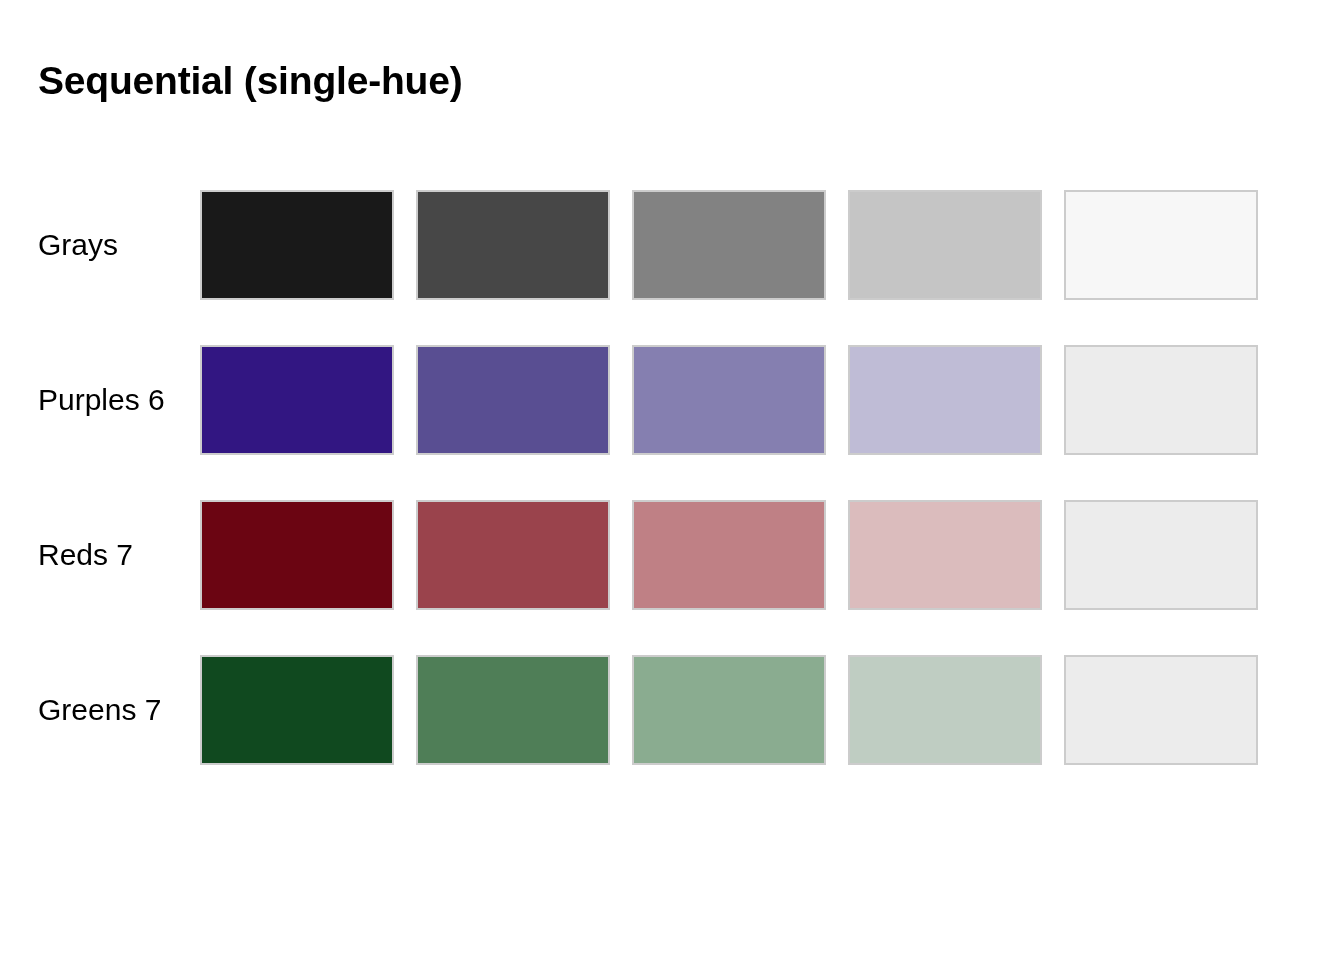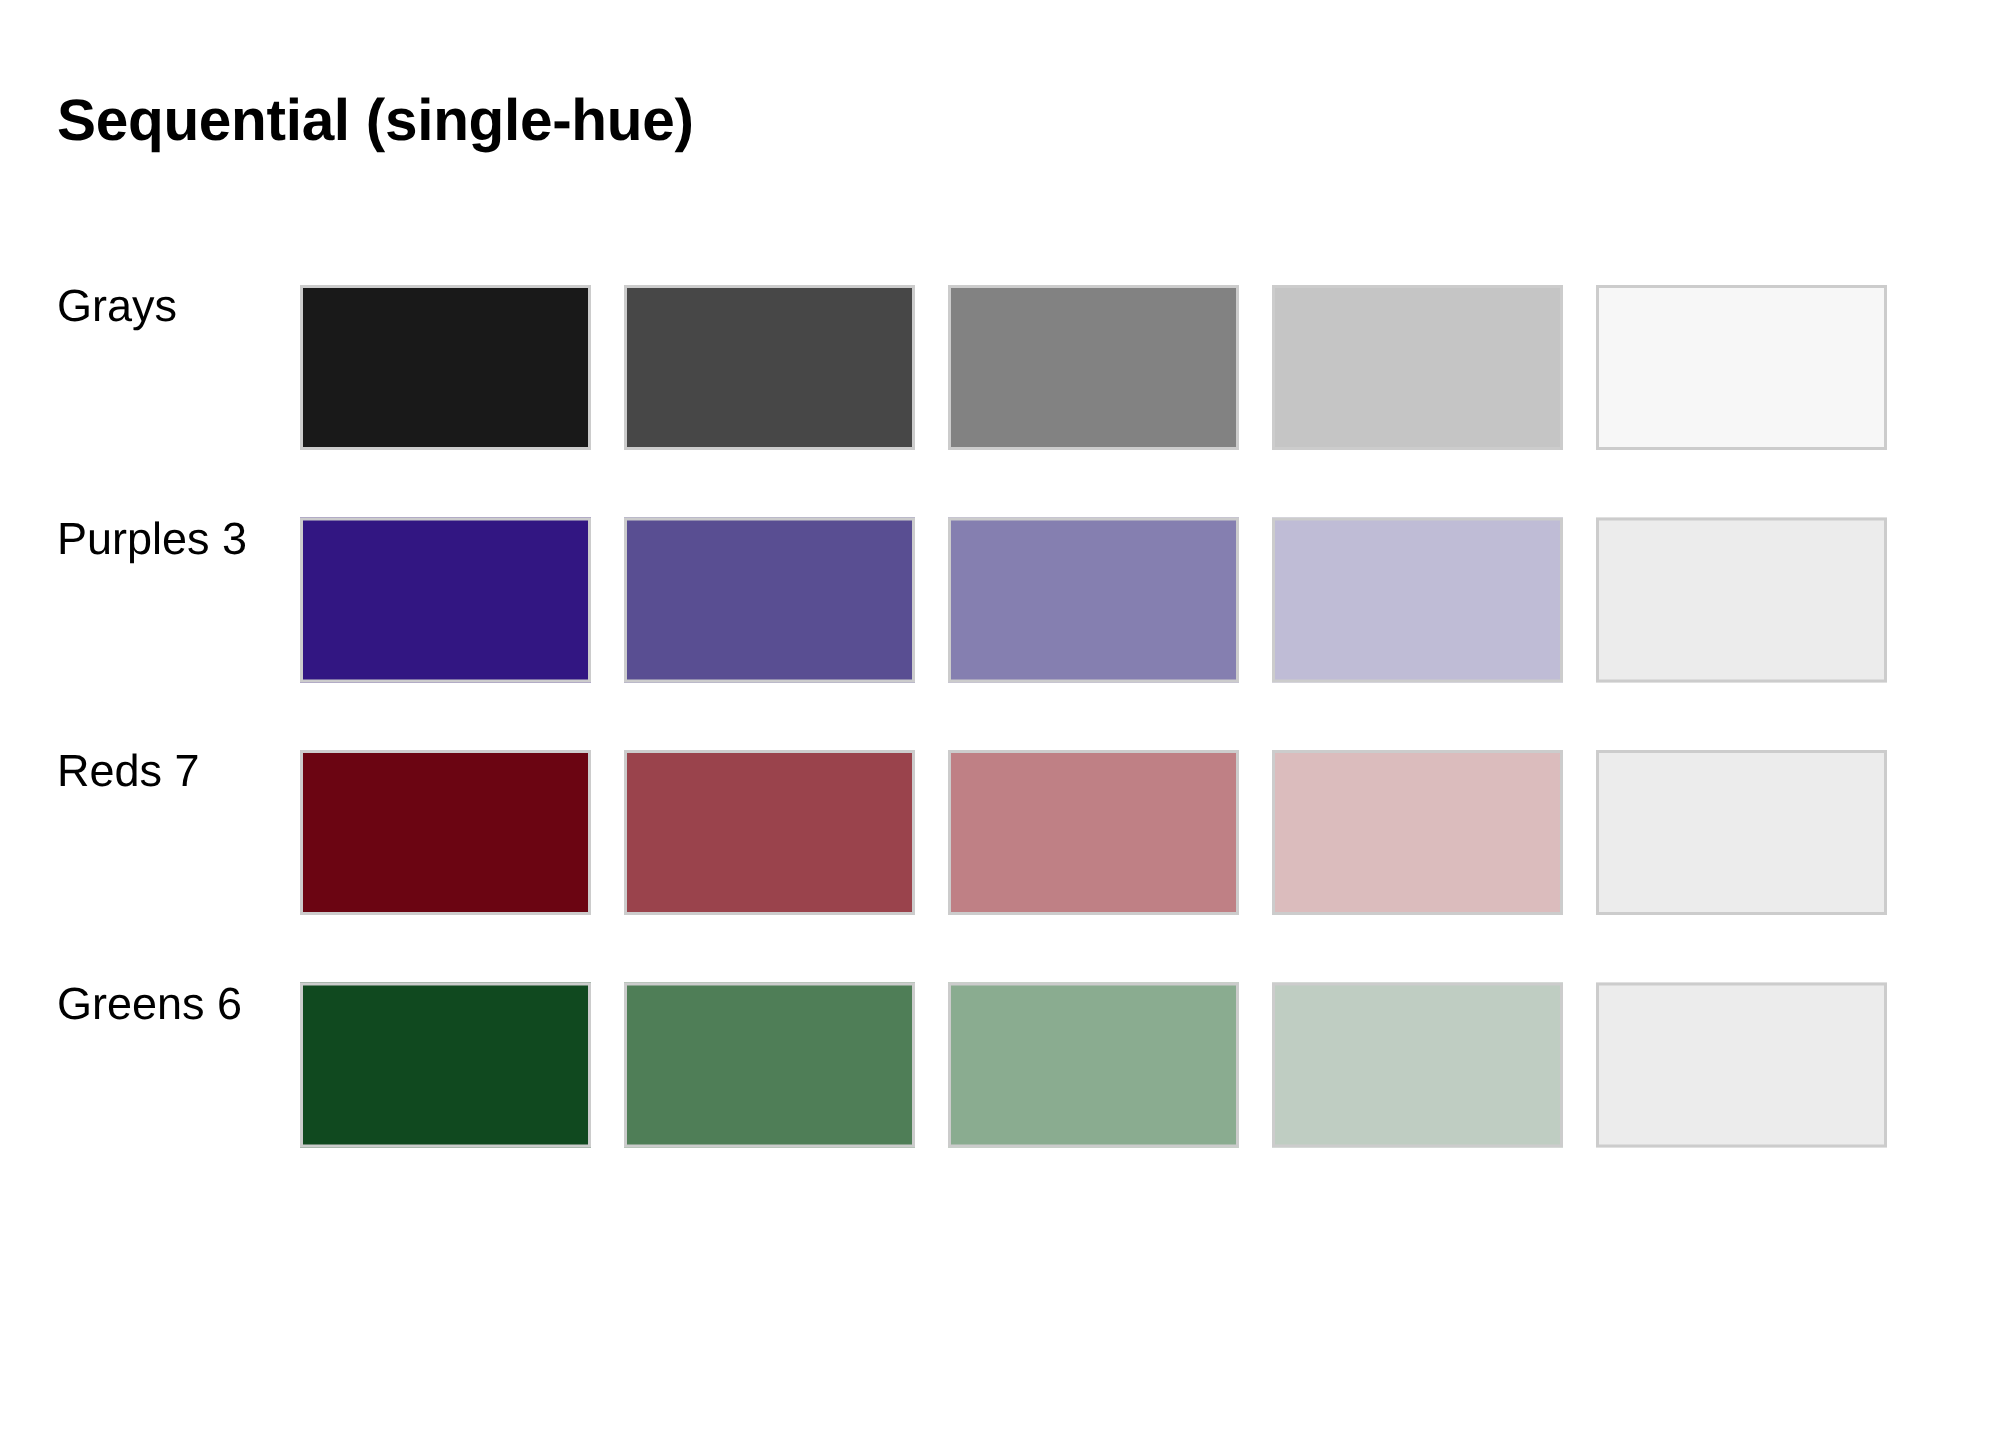--- a/index.html
+++ b/index.html
@@ -35,21 +35,21 @@
     color: #000000;
   }
   .palette-grid {
     position: absolute;
     left: 0px;
     top: 190px;
     width: 1344px;
   }
   .palette-row {
     display: flex;
-    align-items: flex-start;
+    align-items: center;
     height: 110px;
     margin-bottom: 45px;
   }
   .palette-row:last-child {
     margin-bottom: 0;
   }
   .row-label {
     width: 200px;
     padding-left: 38px;
     box-sizing: border-box;
@@ -84,41 +84,41 @@
         <div class="row-label">Grays</div>
         <div class="swatch-strip">
           <div class="swatch" style="background-color: rgb(25, 25, 25); border-color: rgb(204, 204, 204);"></div>
           <div class="swatch" style="background-color: rgb(71, 71, 71); border-color: rgb(204, 204, 204);"></div>
           <div class="swatch" style="background-color: rgb(130, 130, 130); border-color: rgb(204, 204, 204);"></div>
           <div class="swatch" style="background-color: rgb(197, 197, 197); border-color: rgb(204, 204, 204);"></div>
           <div class="swatch" style="background-color: rgb(247, 247, 247); border-color: rgb(204, 204, 204);"></div>
         </div>
       </div>
       <div class="palette-row">
-        <div class="row-label">Purples 3</div>
+        <div class="row-label">Purples 6</div>
         <div class="swatch-strip">
           <div class="swatch" style="background-color: rgb(50, 22, 130); border-color: rgb(204, 204, 204);"></div>
           <div class="swatch" style="background-color: rgb(89, 78, 146); border-color: rgb(204, 204, 204);"></div>
           <div class="swatch" style="background-color: rgb(133, 127, 176); border-color: rgb(204, 204, 204);"></div>
           <div class="swatch" style="background-color: rgb(191, 188, 214); border-color: rgb(204, 204, 204);"></div>
           <div class="swatch" style="background-color: rgb(236, 236, 236); border-color: rgb(204, 204, 204);"></div>
         </div>
       </div>
       <div class="palette-row">
         <div class="row-label">Reds 7</div>
         <div class="swatch-strip">
           <div class="swatch" style="background-color: rgb(107, 5, 18); border-color: rgb(204, 204, 204);"></div>
           <div class="swatch" style="background-color: rgb(154, 67, 76); border-color: rgb(204, 204, 204);"></div>
           <div class="swatch" style="background-color: rgb(191, 128, 133); border-color: rgb(204, 204, 204);"></div>
           <div class="swatch" style="background-color: rgb(219, 188, 189); border-color: rgb(204, 204, 204);"></div>
           <div class="swatch" style="background-color: rgb(236, 236, 236); border-color: rgb(204, 204, 204);"></div>
         </div>
       </div>
       <div class="palette-row">
-        <div class="row-label">Greens 6</div>
+        <div class="row-label">Greens 7</div>
         <div class="swatch-strip">
           <div class="swatch" style="background-color: rgb(16, 73, 31); border-color: rgb(204, 204, 204);"></div>
           <div class="swatch" style="background-color: rgb(79, 126, 87); border-color: rgb(204, 204, 204);"></div>
           <div class="swatch" style="background-color: rgb(138, 172, 144); border-color: rgb(204, 204, 204);"></div>
           <div class="swatch" style="background-color: rgb(191, 205, 194); border-color: rgb(204, 204, 204);"></div>
           <div class="swatch" style="background-color: rgb(236, 236, 236); border-color: rgb(204, 204, 204);"></div>
         </div>
       </div>
     </div>
 

